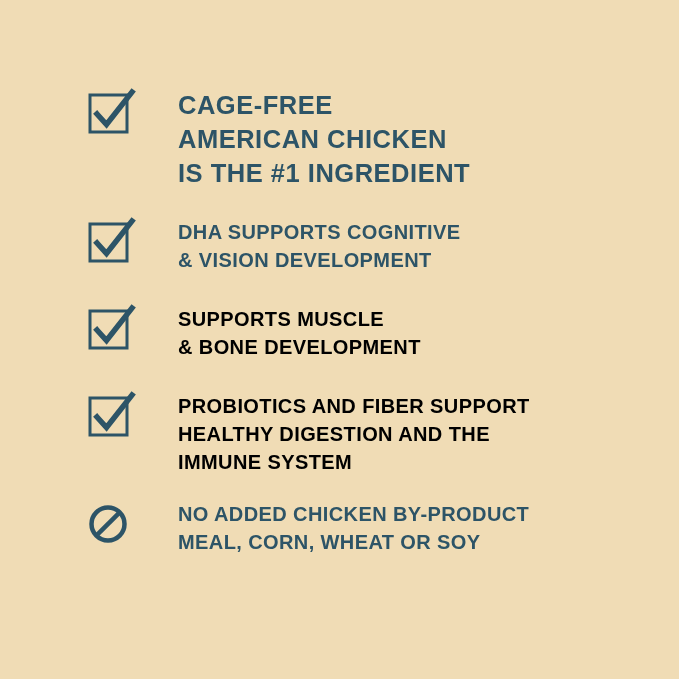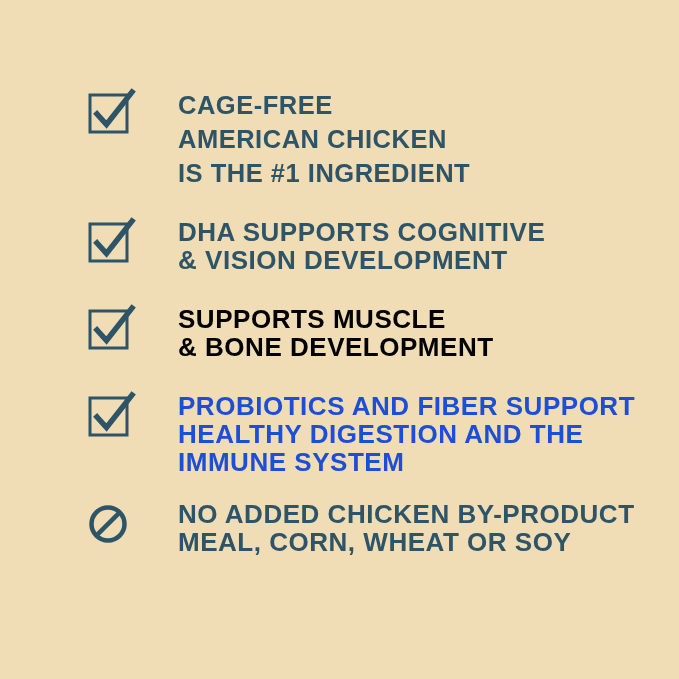--- a/index.html
+++ b/index.html
@@ -54,21 +54,21 @@
     text-transform: uppercase;
     white-space: pre-line;
     margin: 0;
     padding: 0;
   }
   .headline .benefit-text {
     font-size: 25.5px;
     line-height: 34px;
   }
   .body-row .benefit-text {
-    font-size: 26px;
+    font-size: 20px;
     line-height: 28px;
   }
 
   
   .row-0 { top: 88px; }
   .row-1 { top: 218px; }
   .row-2 { top: 305px; }
   .row-3 { top: 392px; }
   .row-4 { top: 500px; }
 
@@ -116,21 +116,21 @@
 &amp; BONE DEVELOPMENT</p>
     </li>
 
     <li class="benefit-row body-row row-3">
       <span class="icon-cell">
         <svg width="46" height="44" viewBox="0 0 46 44" aria-hidden="true">
           <rect x="2" y="4" width="37" height="37" fill="none" stroke="#2d5467" stroke-width="3"></rect>
           <path d="M9 23 L18.5 33.5 L44 1" fill="none" stroke="#2d5467" stroke-width="5.5" stroke-linecap="square" stroke-linejoin="miter"></path>
         </svg>
       </span>
-      <p class="benefit-text" style="color: #1d4ed8;">PROBIOTICS AND FIBER SUPPORT
+      <p class="benefit-text" style="color: #000000;">PROBIOTICS AND FIBER SUPPORT
 HEALTHY DIGESTION AND THE
 IMMUNE SYSTEM</p>
     </li>
 
     <li class="benefit-row body-row row-4">
       <span class="icon-cell">
         <svg width="46" height="44" viewBox="0 0 46 44" aria-hidden="true">
           <circle cx="20" cy="20" r="16.5" fill="none" stroke="#2d5467" stroke-width="4.5"></circle>
           <line x1="8.3" y1="31.7" x2="31.7" y2="8.3" stroke="#2d5467" stroke-width="4.5" stroke-linecap="butt"></line>
         </svg>

